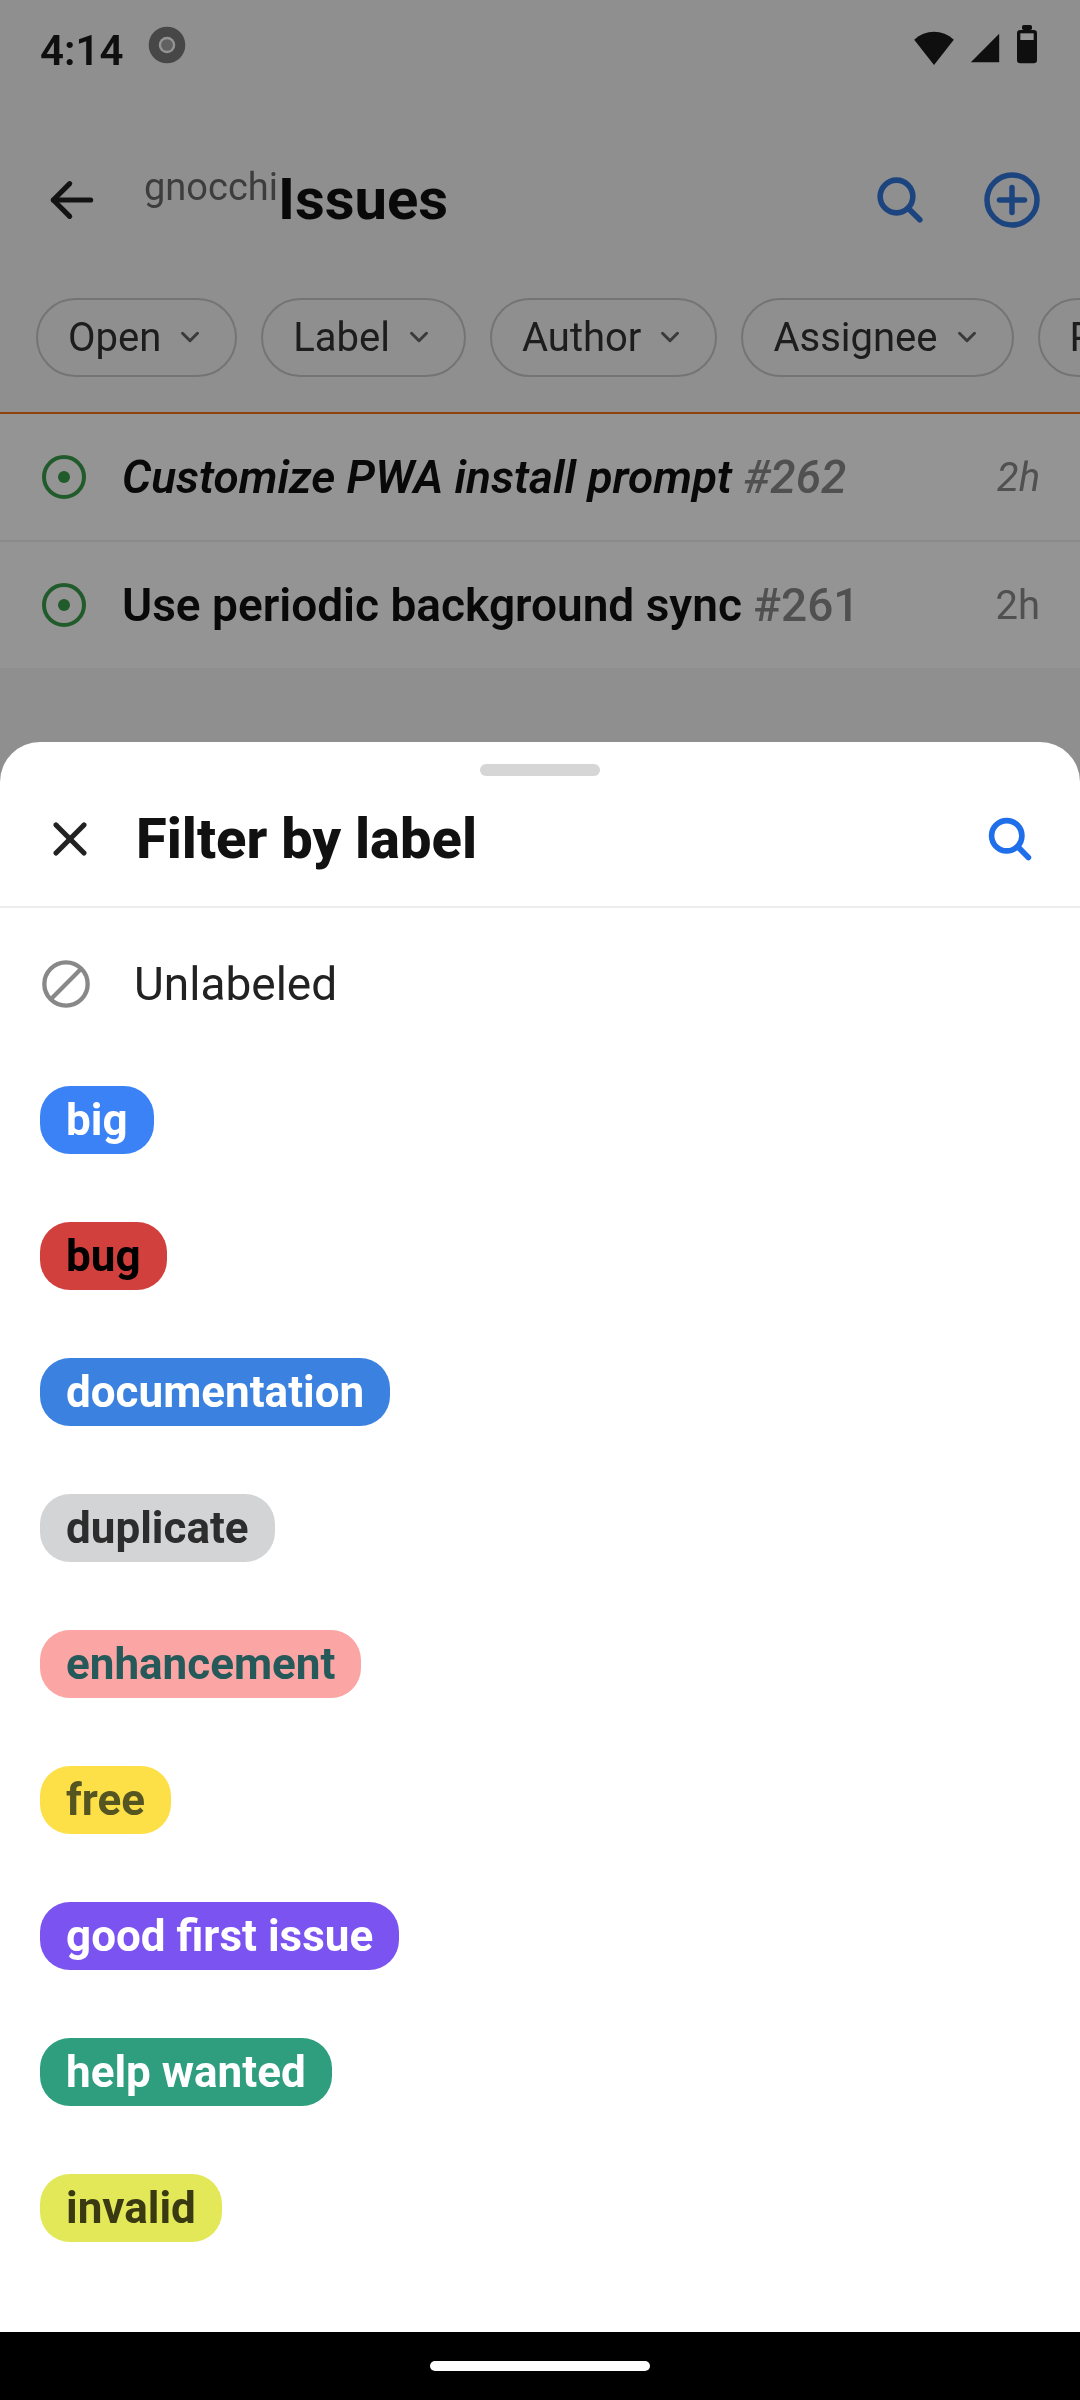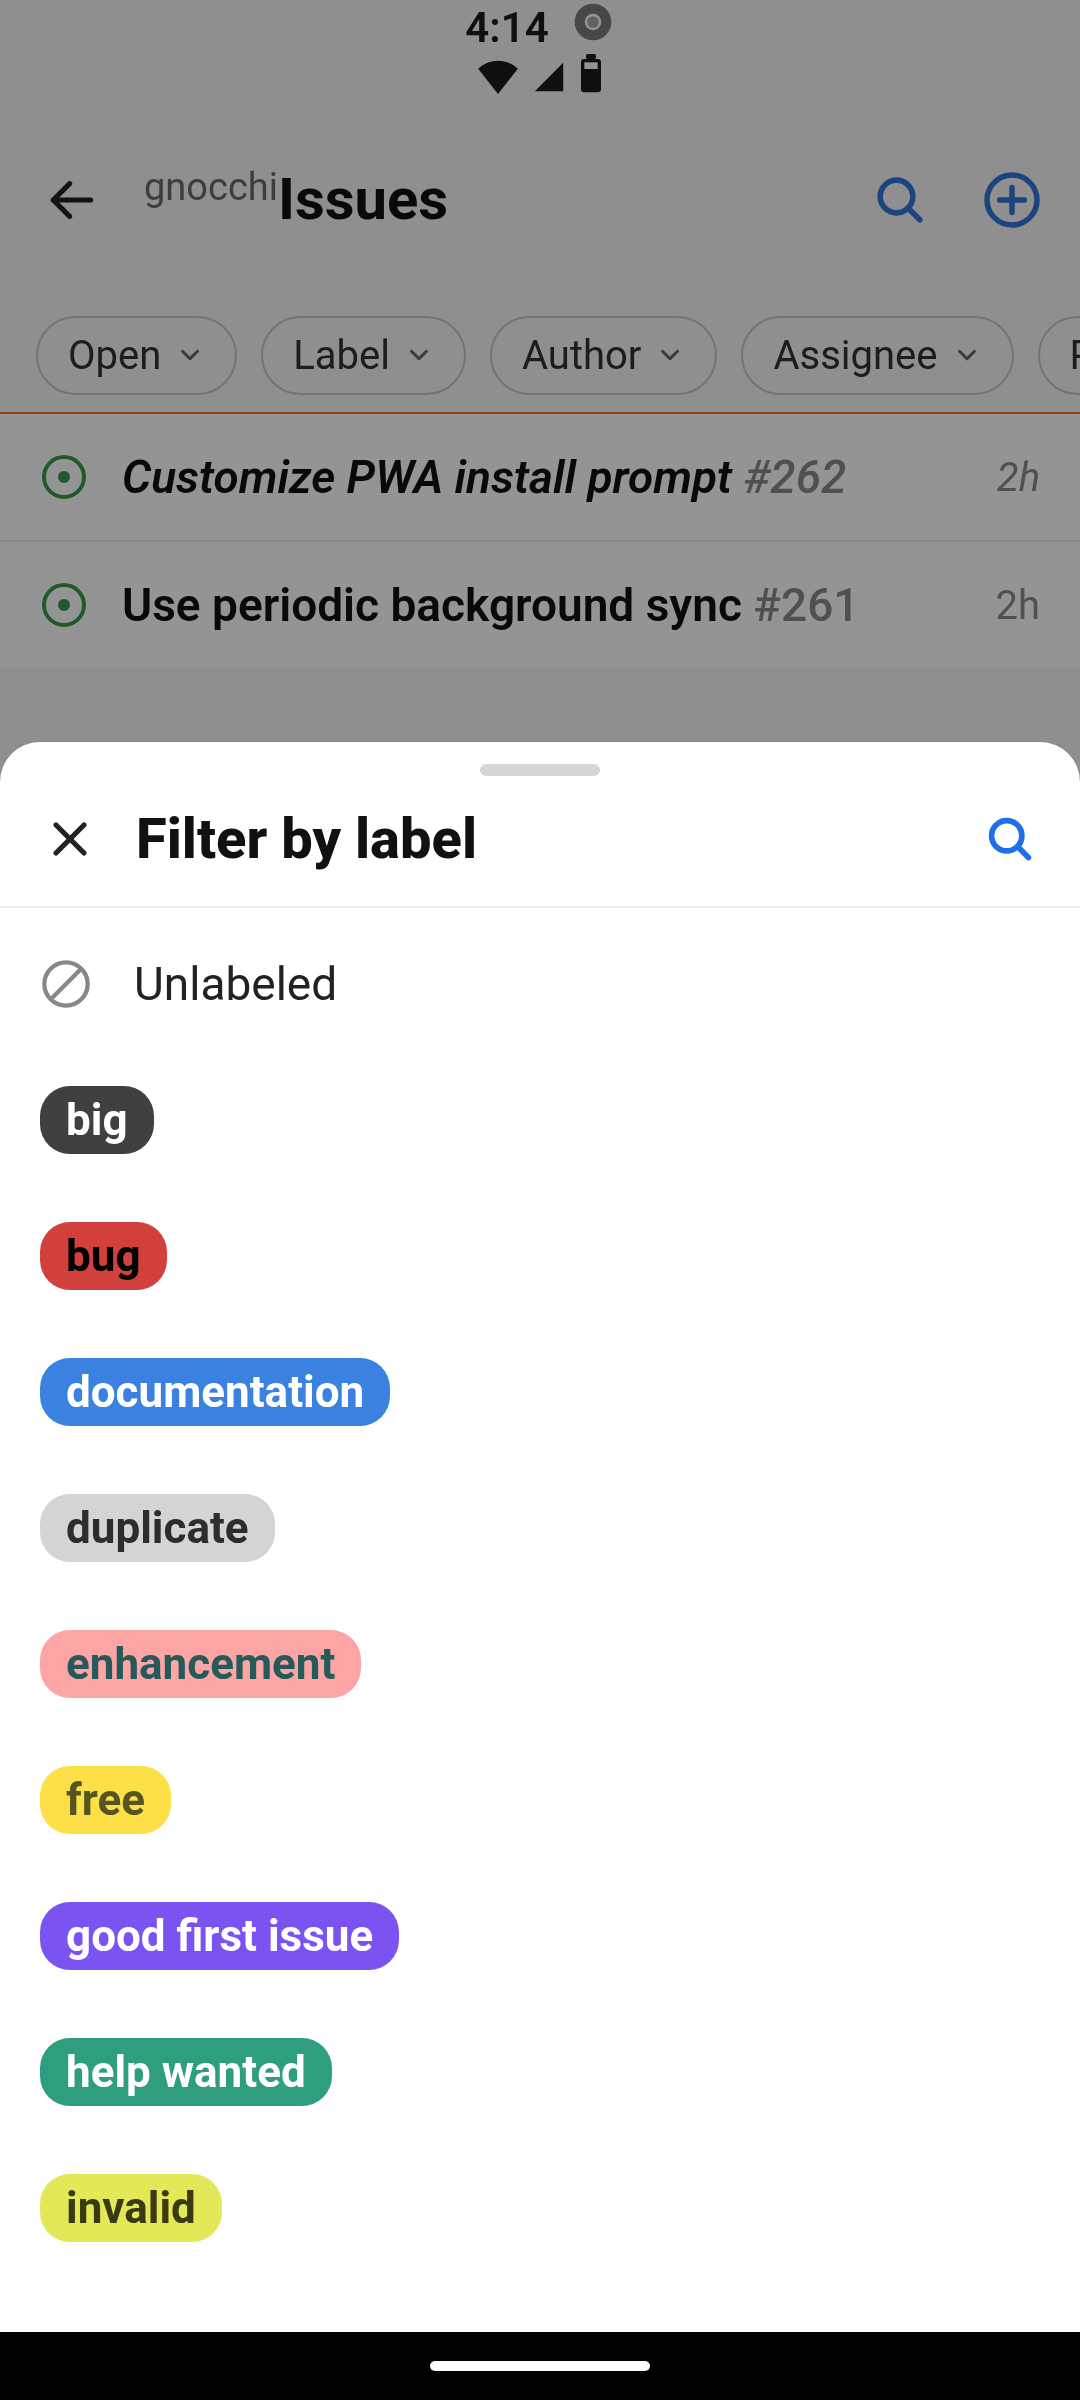--- a/index.html
+++ b/index.html
@@ -1,34 +1,34 @@
 <!DOCTYPE html>
 <html><head>
 <meta charset="utf-8">
 <style>
   * { box-sizing: border-box; margin: 0; padding: 0; }
   html, body { width: 1080px; height: 2400px; overflow: hidden; font-family: -apple-system, BlinkMacSystemFont, "Segoe UI", Roboto, Helvetica, Arial, sans-serif; background: #000; }
   .screen { position: relative; width: 1080px; height: 2400px; background: #f6f6f6; }
 
   
-  .status-bar { position: absolute; top: 0; left: 0; right: 0; height: 100px; display: flex; align-items: center; justify-content: space-between; padding: 0 40px; font-size: 42px; font-weight: 600; color: #1a1a1a; flex-direction: column; }
+  .status-bar { position: absolute; top: 0; left: 0; right: 0; height: 100px; display: flex; align-items: center; justify-content: space-between; padding: 0 40px; font-size: 42px; font-weight: 600; color: #1a1a1a; }
   .status-left { display: flex; align-items: center; gap: 22px; }
   .status-right { display: flex; align-items: center; gap: 12px; }
 
   
   .app-header { position: absolute; top: 110px; left: 0; right: 0; height: 180px; display: flex; align-items: center; padding: 0 36px; gap: 36px; }
   .back-btn { width: 72px; height: 72px; display: flex; align-items: center; justify-content: center; color: #222; }
   .header-titles { flex: 1; display: flex; flex-direction: row; }
   .repo-name { font-size: 38px; color: #6a6a6a; line-height: 1.2; }
   .page-title { font-size: 58px; font-weight: 700; color: #111; line-height: 1.2; }
   .header-actions { display: flex; align-items: center; gap: 48px; }
   .header-icon { width: 64px; height: 64px; color: #3176d9; display: flex; align-items: center; justify-content: center; }
 
   
-  .chips-row { position: absolute; top: 300px; left: 0; right: 0; height: 110px; display: flex; align-items: center; padding-left: 36px; gap: 24px; overflow: hidden; }
+  .chips-row { position: absolute; top: 282px; left: 0; right: 0; height: 110px; display: flex; align-items: center; padding-left: 36px; gap: 24px; overflow: hidden; }
   .chip { display: flex; align-items: center; gap: 14px; border: 2px solid #c9c9c9; border-radius: 40px; padding: 14px 30px; font-size: 40px; color: #333; background: #f6f6f6; white-space: nowrap; }
   .chip .chev { width: 30px; height: 30px; }
 
   
   .issues { position: absolute; top: 412px; left: 0; right: 0; }
   .issue-row { display: flex; align-items: center; padding: 36px 40px; border-top: 2px solid #e2e2e2; gap: 34px; background: #fff; }
   .issue-row:first-child { border-top: 2px solid #f97316; font-style: italic; }
   .issue-thin-divider { border-top: 2px solid #eee; }
   .open-icon { width: 48px; height: 48px; flex-shrink: 0; }
   .issue-title { font-size: 46px; font-weight: 600; color: #111; flex: 1; }
@@ -207,21 +207,21 @@
         <span class="unlabeled-icon">
           <svg width="52" height="52" viewBox="0 0 24 24" fill="none" stroke="#888" stroke-width="2">
               <circle cx="12" cy="12" r="10"></circle>
               <line x1="5" y1="19" x2="19" y2="5"></line>
             </svg>
         </span>
         <span class="unlabeled-text">Unlabeled</span>
       </div>
 
       <div class="label-row">
-        <span class="label-pill" style="background:#404040;color:#ffffff;">big</span>
+        <span class="label-pill" style="background:#3b82f6;color:#ffffff;">big</span>
       </div>
       <div class="label-row">
         <span class="label-pill" style="background:#d1403d;color:#000000;">bug</span>
       </div>
       <div class="label-row">
         <span class="label-pill" style="background:#3b82e0;color:#ffffff;">documentation</span>
       </div>
       <div class="label-row">
         <span class="label-pill" style="background:#d2d4d6;color:#2d2d2d;">duplicate</span>
       </div>

